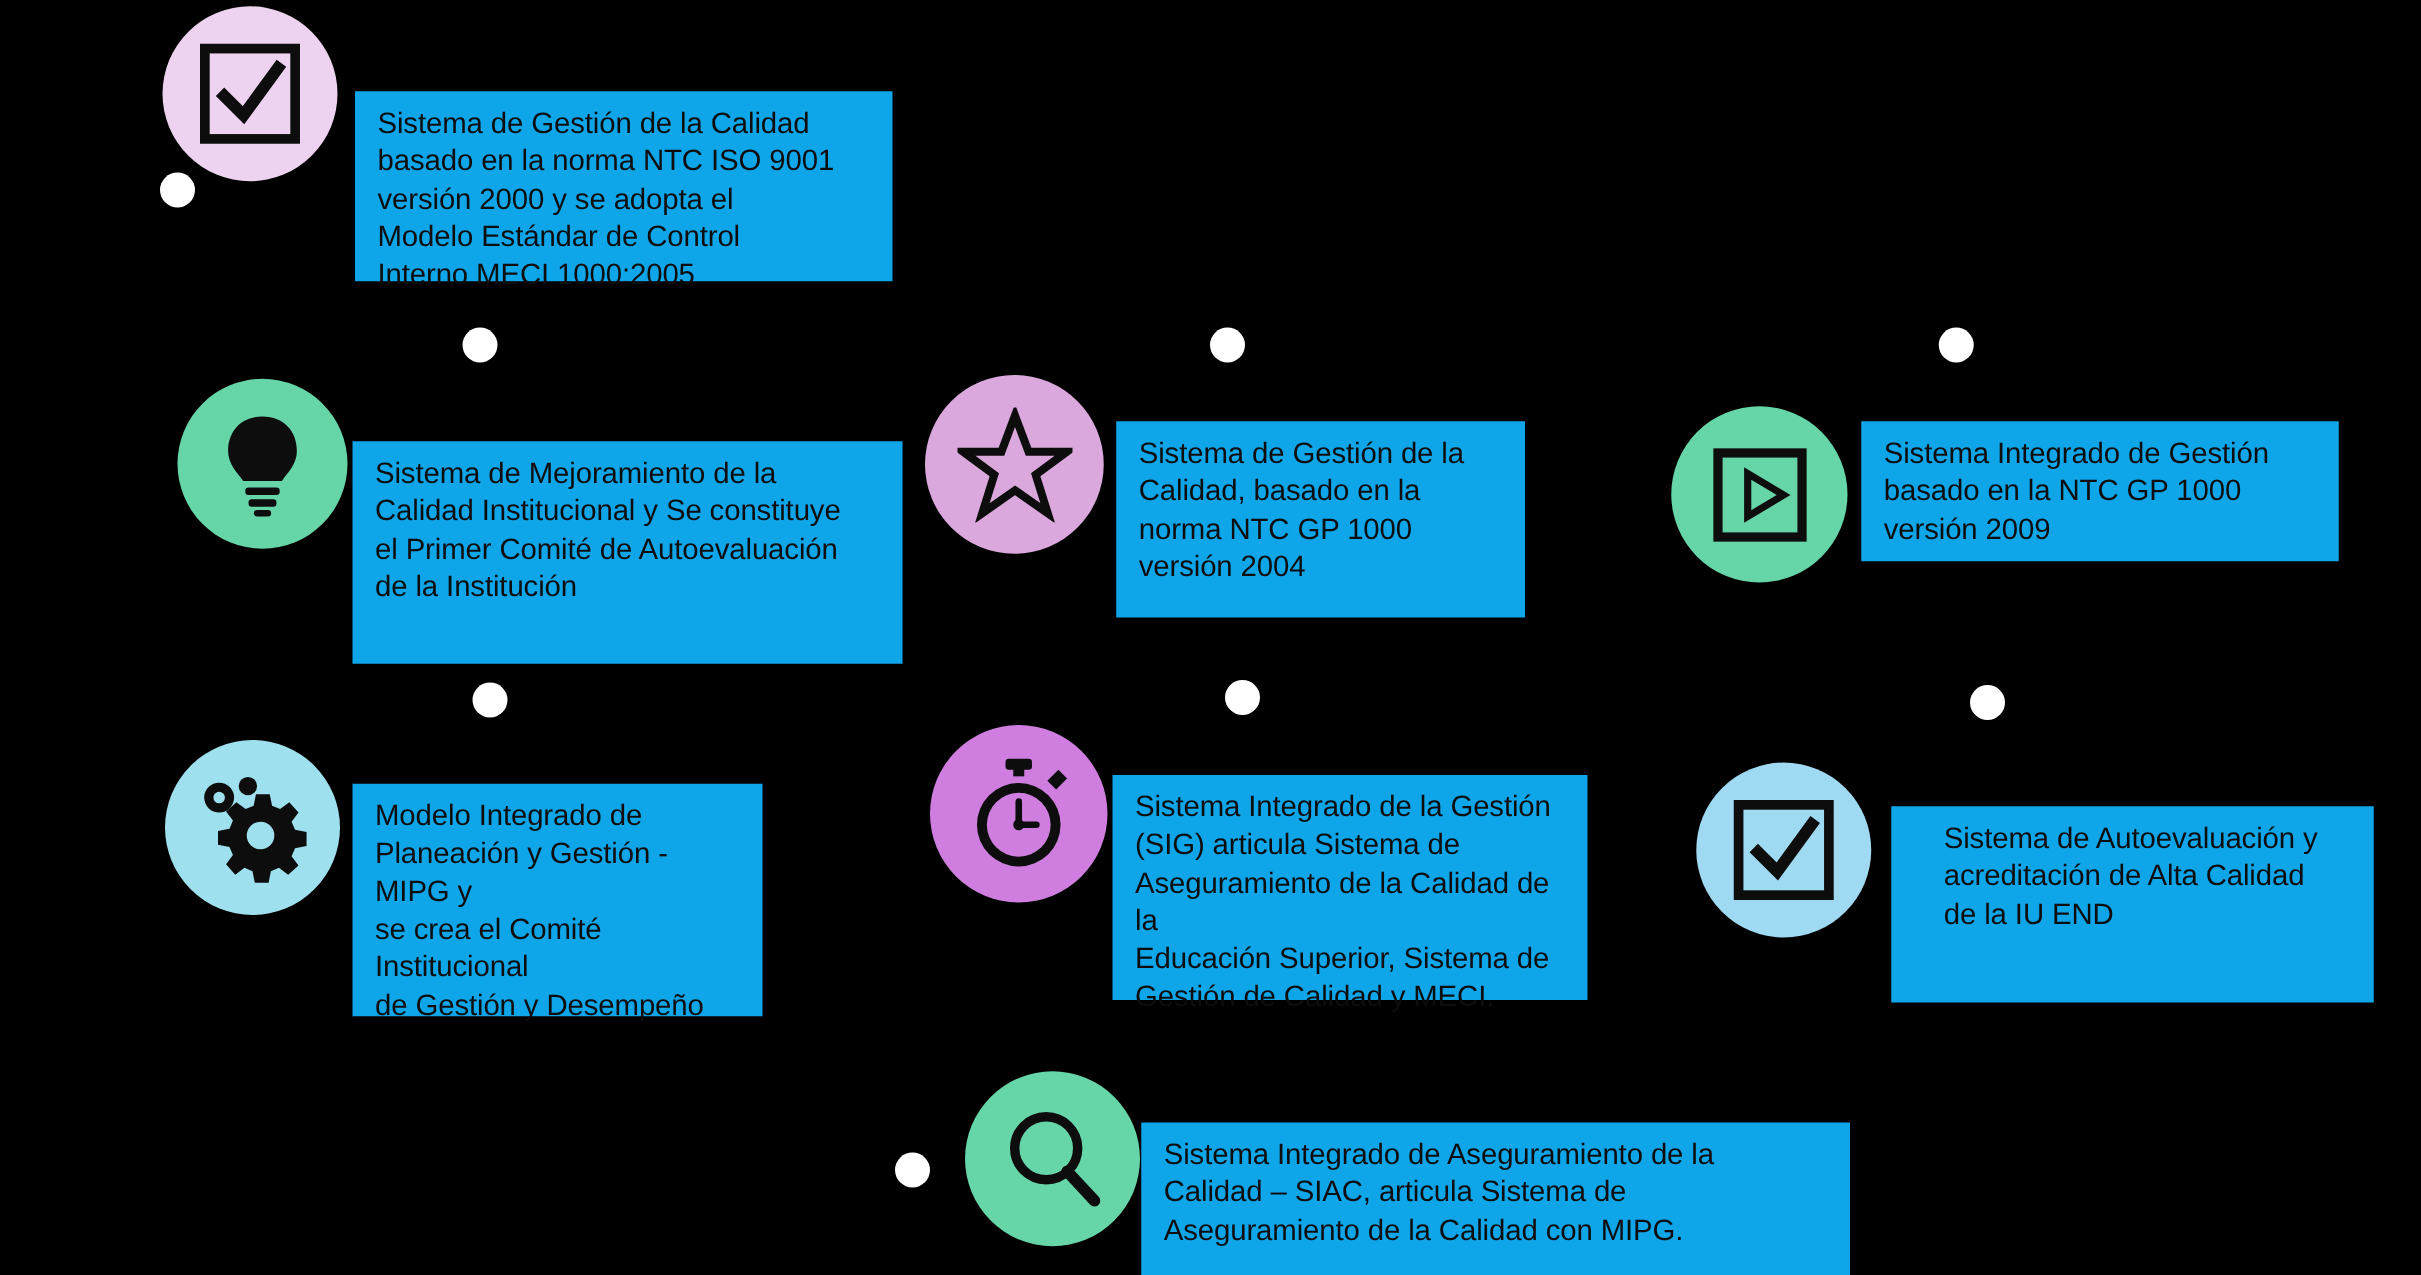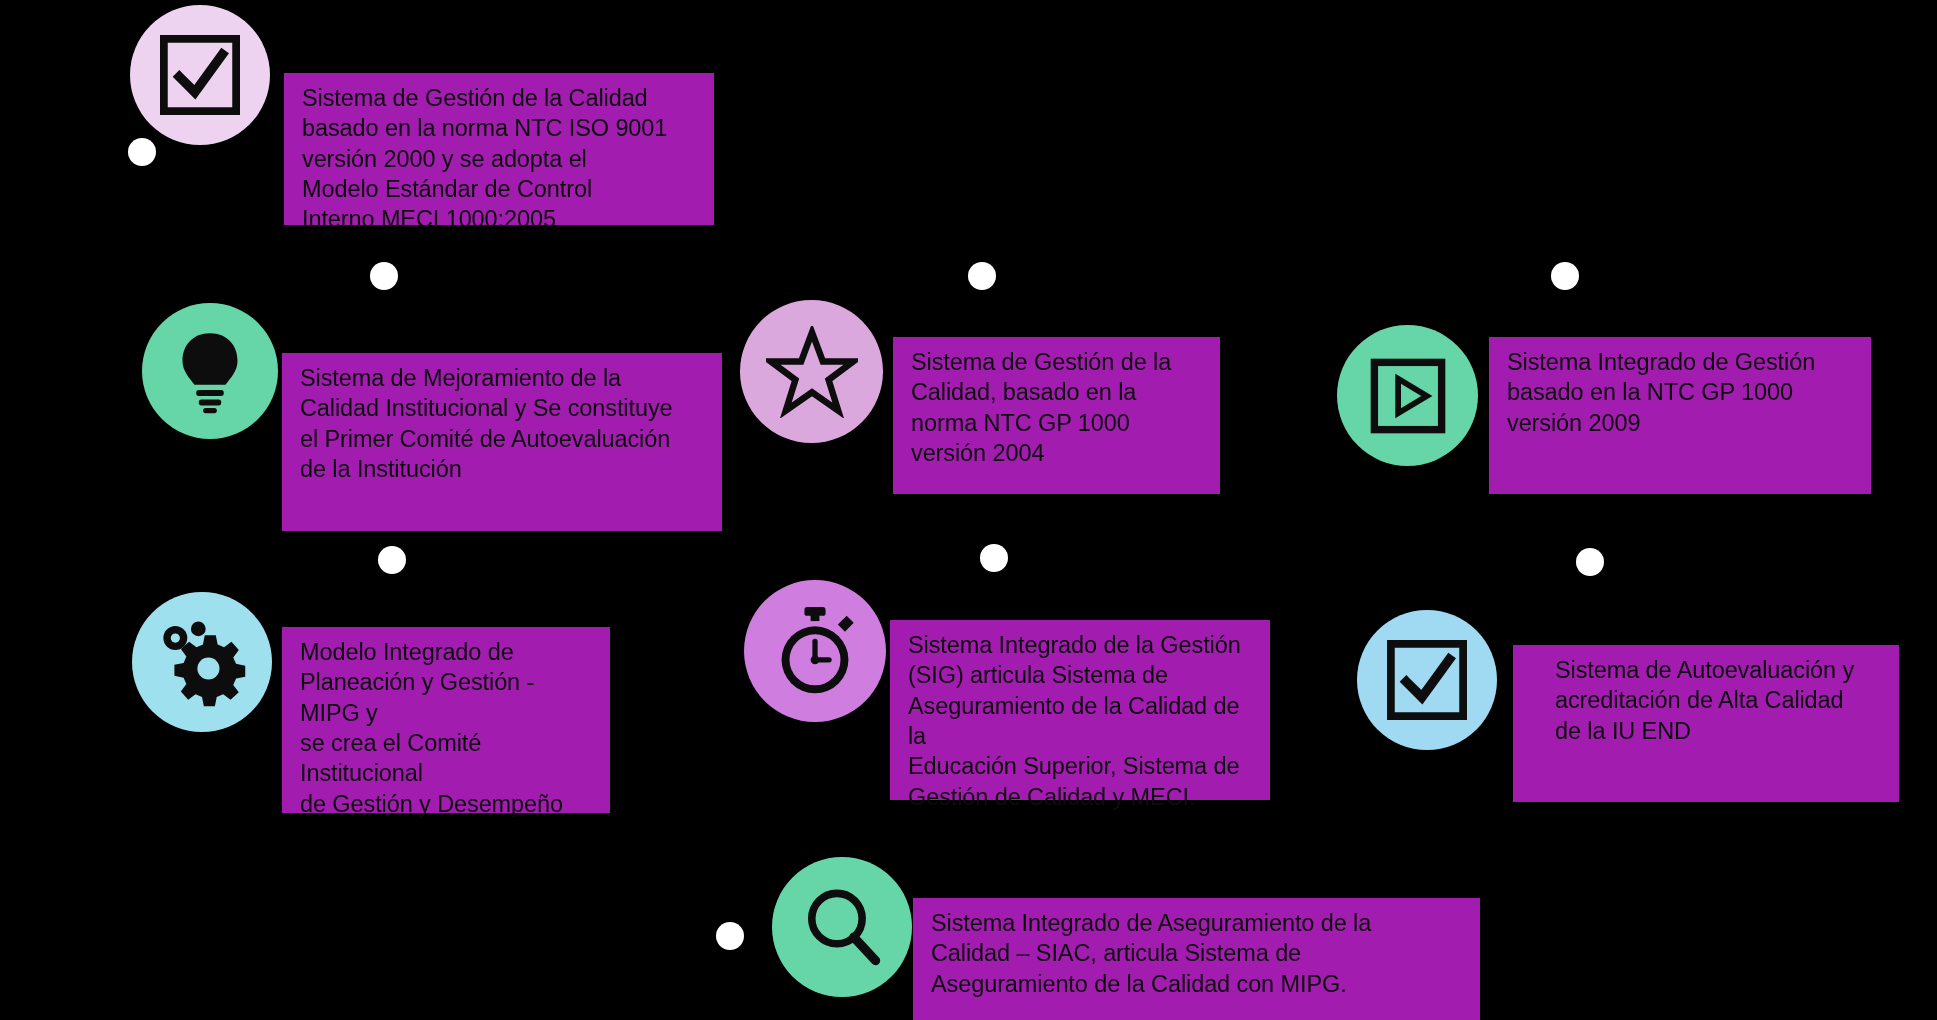--- a/index.html
+++ b/index.html
@@ -26,21 +26,21 @@
   .circle {
     position: absolute;
     border-radius: 50%;
     display: flex;
     align-items: center;
     justify-content: center;
     z-index: 3;
   }
   .card {
     position: absolute;
-    background: #a21caf;
+    background: #0ea5e9;
     color: #000000;
     box-sizing: border-box;
     padding: 10px 12px 10px 18px;
     z-index: 2;
     display: block;
   }
   .card-text {
     font-size: 23.5px;
     line-height: 1.29;
     color: #0d0d0d;
@@ -115,21 +115,21 @@
     <div class="circle" style="left:740px; top:300px; width:143px; height:143px; background:#dba8dd;">
       <span>
         <svg class="icon-svg" width="92" height="92" viewBox="0 0 100 100">
           <polygon points="50,7 61.8,38.5 95,38.5 68,58.5 78.5,92 50,72 21.5,92 32,58.5 5,38.5 38.2,38.5" fill="none" stroke="#0d0d0d" stroke-width="7" stroke-linejoin="miter"></polygon>
         </svg>
       </span>
     </div>
   </div>
 
   <div class="node">
-    <div class="card" style="left:1489px; top:337px; width:382px; height:157px;">
+    <div class="card" style="left:1489px; top:337px; width:382px; height:112px;">
       <span class="card-text">Sistema Integrado de Gestión
 basado en la NTC GP 1000
 versión 2009</span>
     </div>
     <div class="circle" style="left:1337px; top:325px; width:141px; height:141px; background:#66d6a8;">
         <span>
         <svg class="icon-svg" width="82" height="82" viewBox="0 0 100 100">
           <rect x="9" y="9" width="82" height="82" fill="none" stroke="#0d0d0d" stroke-width="9"></rect>
           <polygon points="38,29 73,50 38,71" fill="none" stroke="#0d0d0d" stroke-width="7" stroke-linejoin="miter"></polygon>
         </svg>

